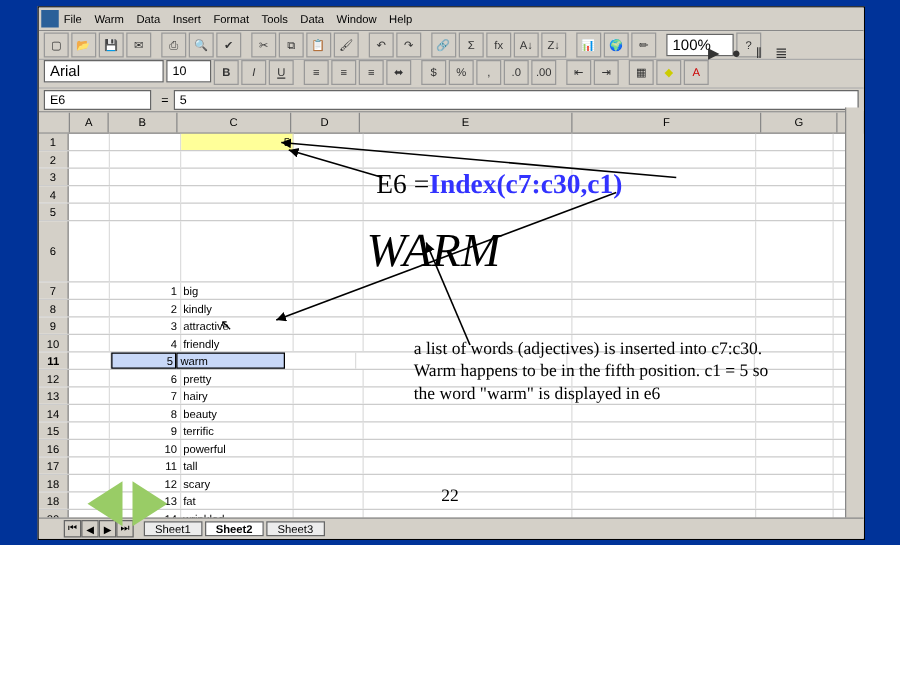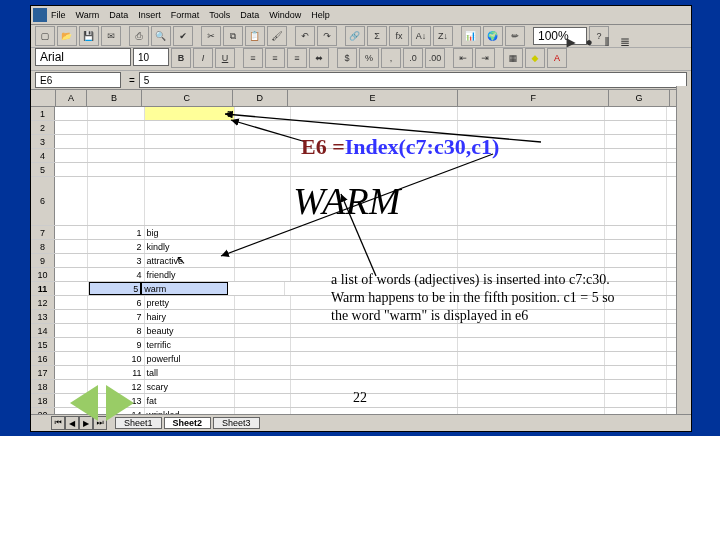--- a/index.html
+++ b/index.html
@@ -25,21 +25,21 @@
 .ch-A{width:30px}.ch-B{width:54px}.ch-C{width:90px}.ch-D{width:54px}.ch-E{width:170px}.ch-F{width:150px}.ch-G{width:60px}.ch-H{width:20px}
 .gridbody{position:relative}
 .row{display:flex;height:13px;font-size:9px;border-bottom:1px solid #ccc}
 .row.tall{height:48px}
 .rh{width:24px;background:#d4d0c8;border-right:1px solid #888;display:flex;align-items:center;justify-content:center;font-size:9px}
 .cell{border-right:1px solid #ddd;display:flex;align-items:center;padding:0 2px}
 .cell.cA{width:30px}.cell.cB{width:54px;justify-content:flex-end}.cell.cC{width:90px}.cell.cD{width:54px}.cell.cE{width:170px}.cell.cF{width:150px}.cell.cG{width:60px}.cell.cH{width:20px}
 .sel{background:#c8d8f8;border:1px solid #000!important;box-sizing:border-box}
 .bigval{font-family:'Brush Script MT',cursive;font-size:38px;font-style:italic;color:#000}
 .formula-annot{position:absolute;left:270px;top:128px;font-family:'Comic Sans MS',cursive;font-size:22px;color:#33f;font-weight:bold;z-index:5}
-.formula-annot .pref{color:#7f1d1d;font-weight:bold}
+.formula-annot .pref{color:#000000;font-weight:normal}
 .explain{position:absolute;left:300px;top:265px;width:300px;font-family:'Comic Sans MS',cursive;font-size:14px;color:#000;line-height:1.3;z-index:5}
 .arrow-svg{position:absolute;left:0;top:0;width:660px;height:420px;z-index:4;pointer-events:none}
 .cursor-ptr{position:absolute;left:145px;top:247px;font-size:12px;z-index:6;color:#000}
 .sheettabs{position:absolute;bottom:0;left:0;right:0;height:16px;background:#d4d0c8;border-top:1px solid #888;display:flex;align-items:center;font-size:9px;padding-left:20px;gap:2px}
 .tab{padding:0 8px;border:1px solid #666;background:#ececec;font-size:9px}
 .tab.active{background:#fff;font-weight:bold}
 .scrollctl{display:flex;gap:0;margin-right:6px}
 .scrollctl span{width:12px;height:12px;border:1px solid #666;background:#d4d0c8;font-size:8px;display:flex;align-items:center;justify-content:center}
 .sidebar-right{position:absolute;right:0;top:80px;bottom:16px;width:14px;background:#d4d0c8;border-left:1px solid #888}
 .slide-footer{position:absolute;left:0;right:0;bottom:30px;text-align:center;font-family:'Comic Sans MS',cursive;font-size:14px;color:#000}

